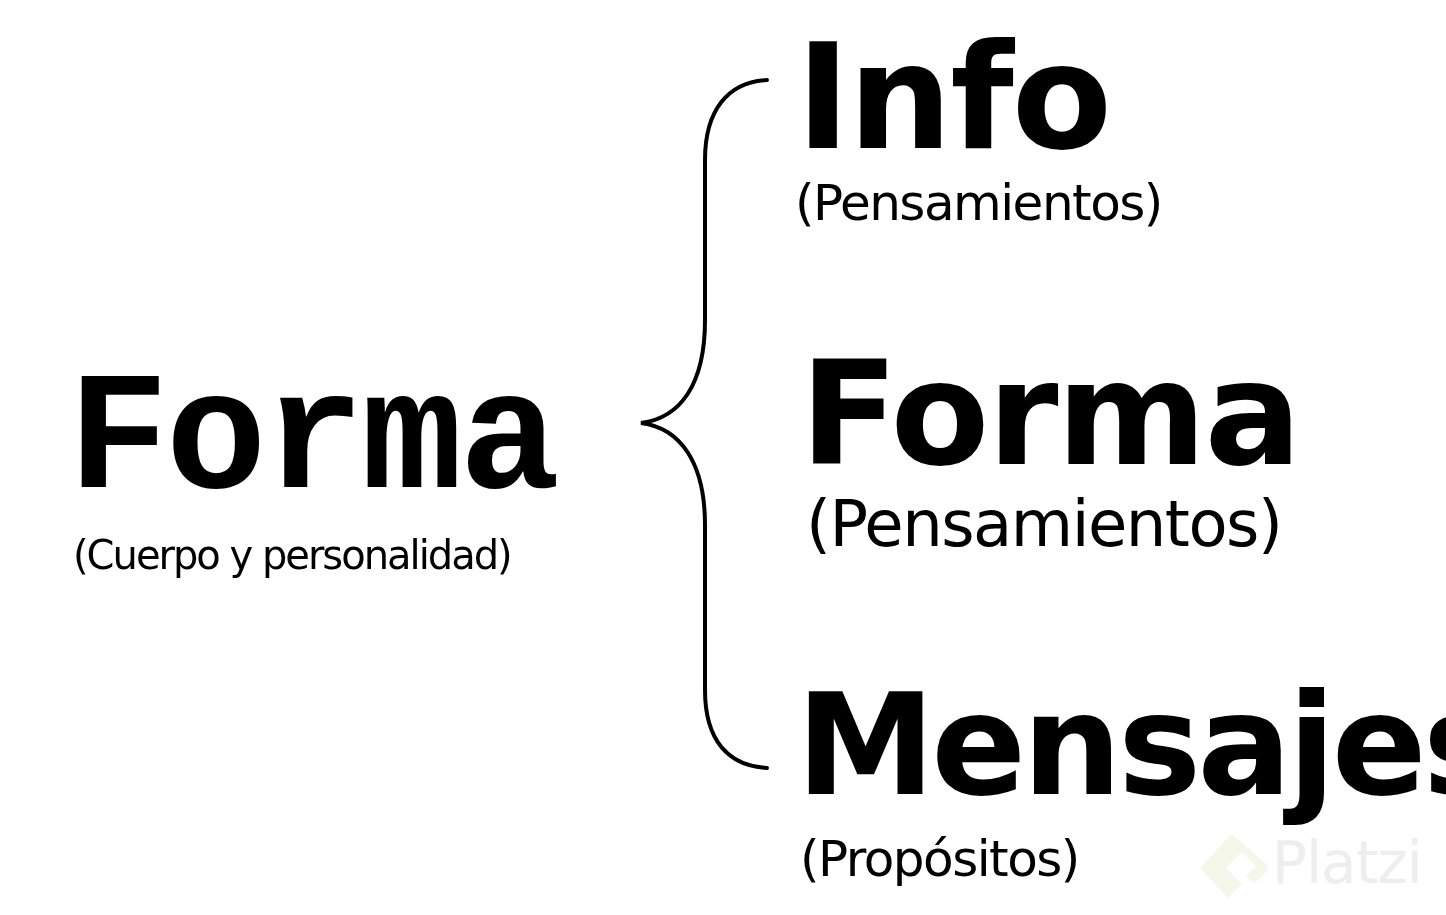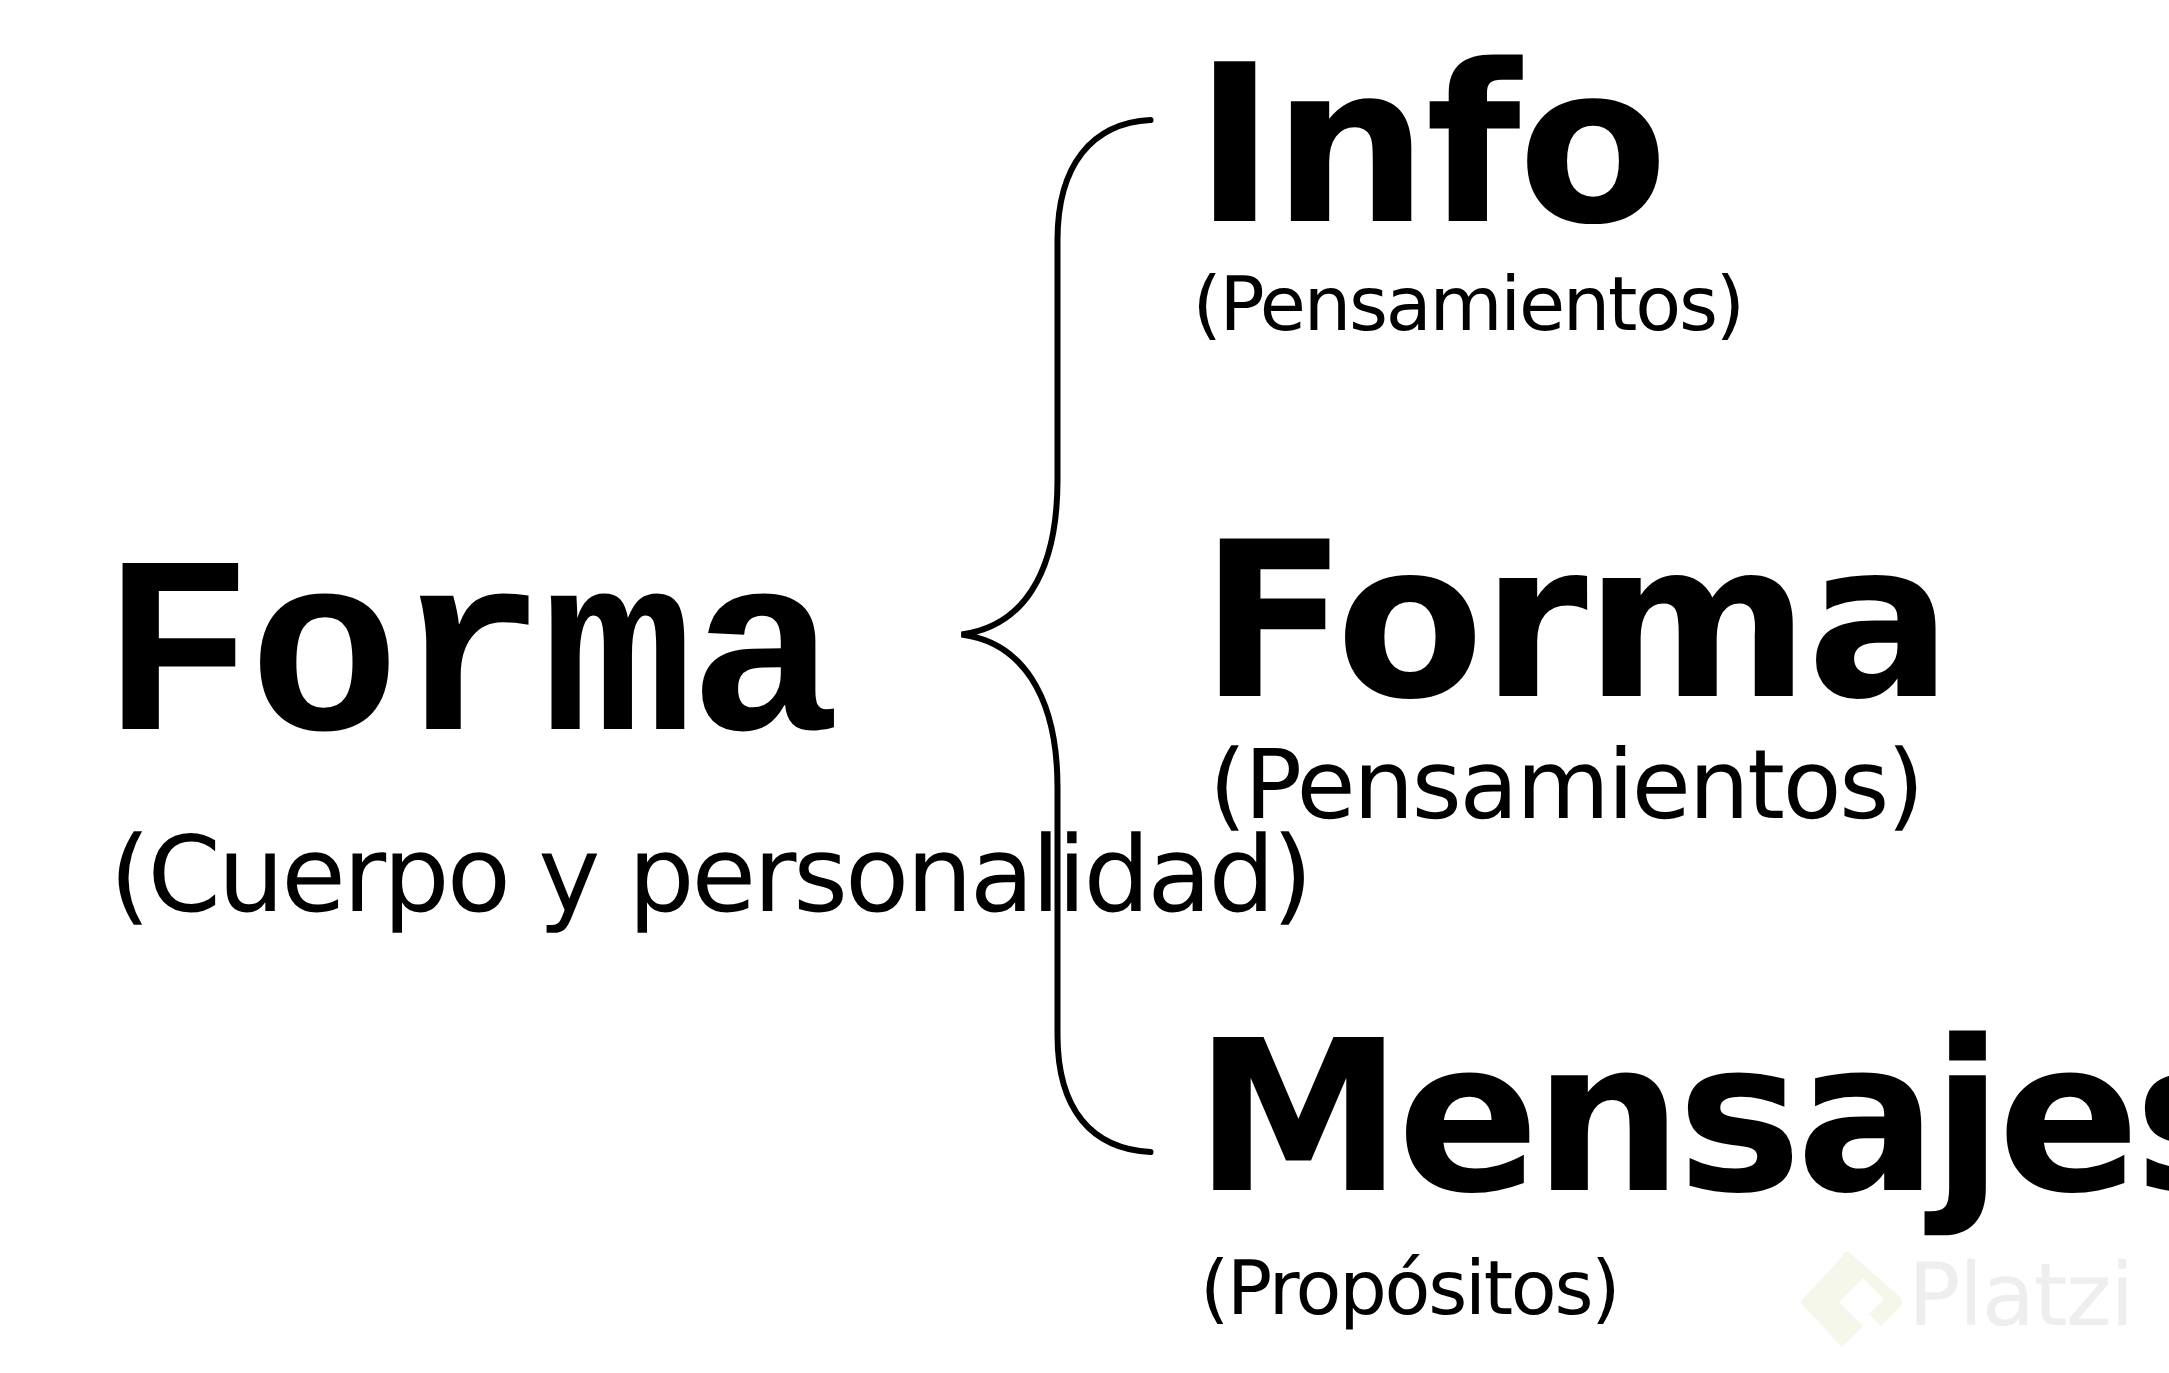--- a/index.html
+++ b/index.html
@@ -4,21 +4,21 @@
   <style>
     html, body { margin: 0; padding: 0; }
     body {
       width: 1446px; height: 915px; background: #ffffff; position: relative; overflow: hidden;
       font-family: "DejaVu Sans", "Liberation Sans", sans-serif; color: #000;
     }
     .abs { position: absolute; white-space: nowrap; line-height: 1; }
     .main-title { font-weight: bold; letter-spacing: -2px; }
     .sub { font-weight: normal; letter-spacing: -1px; }
     #forma-title { left: 68px; top: 358px; font-size: 168px; letter-spacing: -3px; font-family: Liberation Mono, monospace; }
-    #forma-sub { left: 73px; top: 548px; font-size: 70px; letter-spacing: -2px; }
+    #forma-sub { left: 73px; top: 535px; font-size: 40px; letter-spacing: -2px; }
     #info-title { left: 796px; top: 24px; font-size: 146px; }
     #info-sub { left: 795px; top: 178px; font-size: 50px; letter-spacing: -1.5px; }
     #ideas-title { left: 800px; top: 342px; font-size: 144px; }
     #ideas-sub { left: 806px; top: 492px; font-size: 64px; letter-spacing: -1.5px; }
     #mensajes-title { left: 796px; top: 676px; font-size: 140px; letter-spacing: -4px; }
     #mensajes-sub { left: 800px; top: 834px; font-size: 50px; letter-spacing: -1.5px; }
     svg.brace { position: absolute; left: 0; top: 0; }
     .watermark { position: absolute; left: 1190px; top: 830px; width: 256px; height: 80px; }
     .watermark-text {
       position: absolute; left: 1272px; top: 834px; font-size: 58px; color: #eeeeee;

